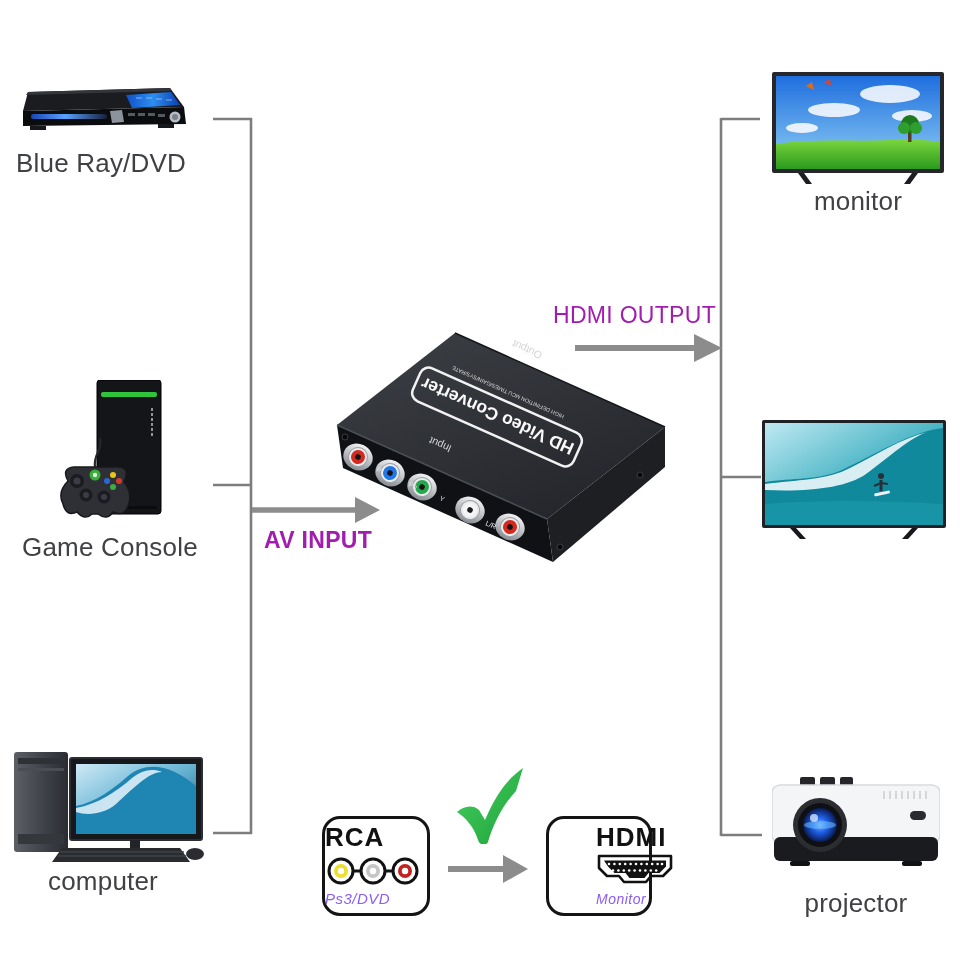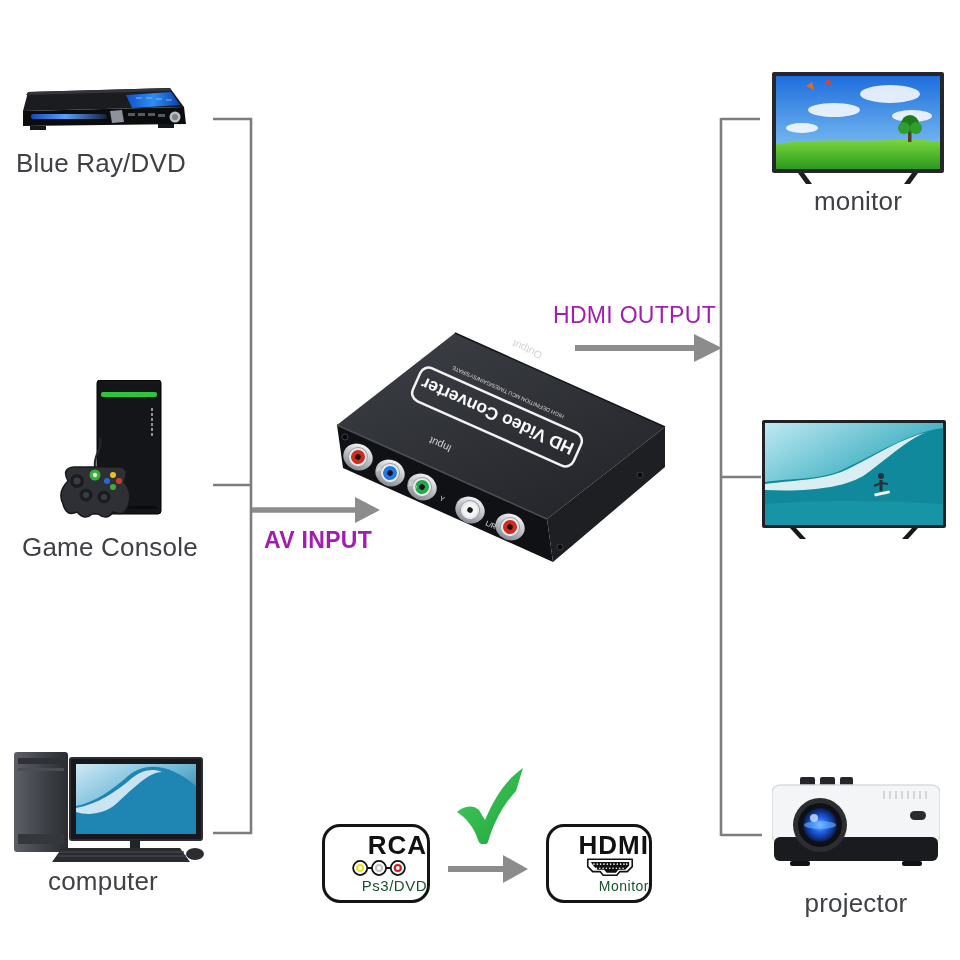--- a/index.html
+++ b/index.html
@@ -2,25 +2,25 @@
 <html><head>
 <meta charset="utf-8">
 <style>
   html,body{margin:0;padding:0;background:#fff;}
   .canvas{position:relative;width:960px;height:960px;background:#ffffff;overflow:hidden;
           font-family:"Liberation Sans",sans-serif;}
   .abs{position:absolute;}
   .dev-label{position:absolute;color:#3f4144;font-size:26px;letter-spacing:.2px;white-space:nowrap;}
   .anno-label{position:absolute;color:#a21caf;font-size:23px;letter-spacing:.3px;white-space:nowrap;}
   .center{text-align:center;}
-  .legend-box{position:absolute;width:108px;height:79px;border:3.5px solid #141414;border-radius:18px;
-              background:#fff;display:flex;flex-direction:column;align-items:flex-end;justify-content:space-between;
-              box-sizing:border-box;padding:5px 0 7px 0;margin-top:8px;}
+  .legend-box{position:absolute;width:108px;height:100px;border:3.5px solid #141414;border-radius:18px;
+              background:#fff;display:flex;flex-direction:column;align-items:flex-start;justify-content:space-between;
+              box-sizing:border-box;padding:5px 0 7px 0;}
   .legend-title{font-weight:bold;color:#111;font-size:26px;letter-spacing:1px;line-height:1;}
-  .legend-caption{color:#14532d;font-size:15px;letter-spacing:.5px;line-height:1;}
+  .legend-caption{color:#8b5cf6;font-size:15px;letter-spacing:.5px;line-height:1;font-style:italic;}
   svg{display:block;}
   .connector-layer{position:absolute;left:0;top:0;pointer-events:none;}
 </style>
 </head>
 <body>
 
 <div class="canvas">
 
   <svg class="connector-layer" width="960" height="960" viewBox="0 0 960 960">
 

